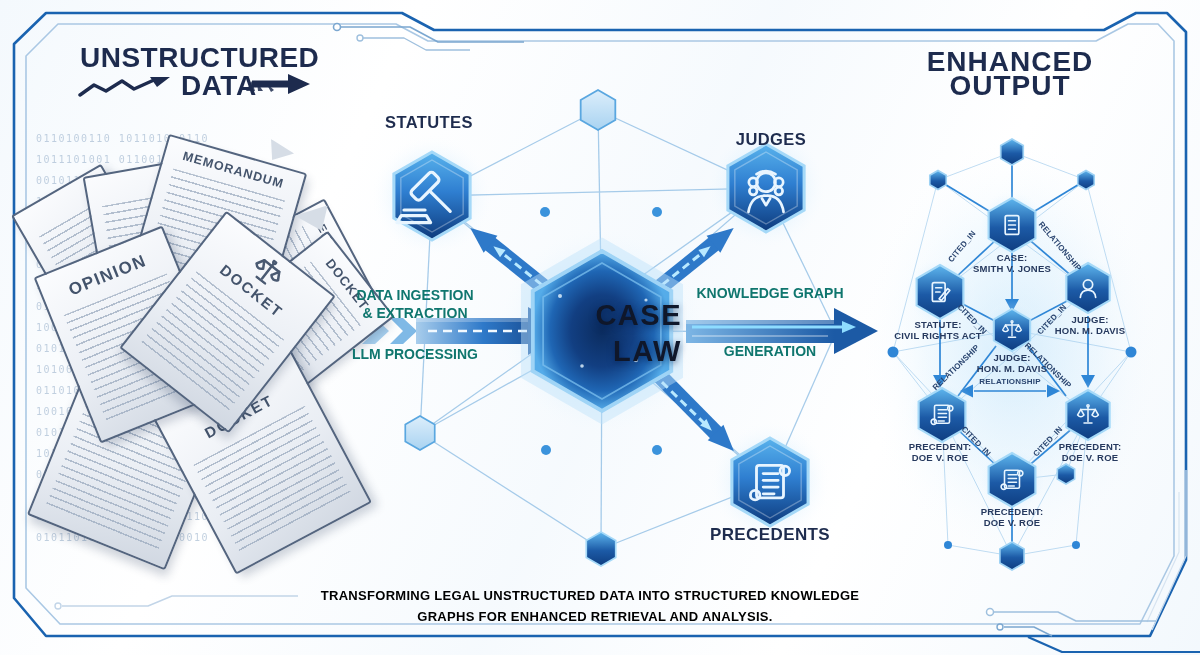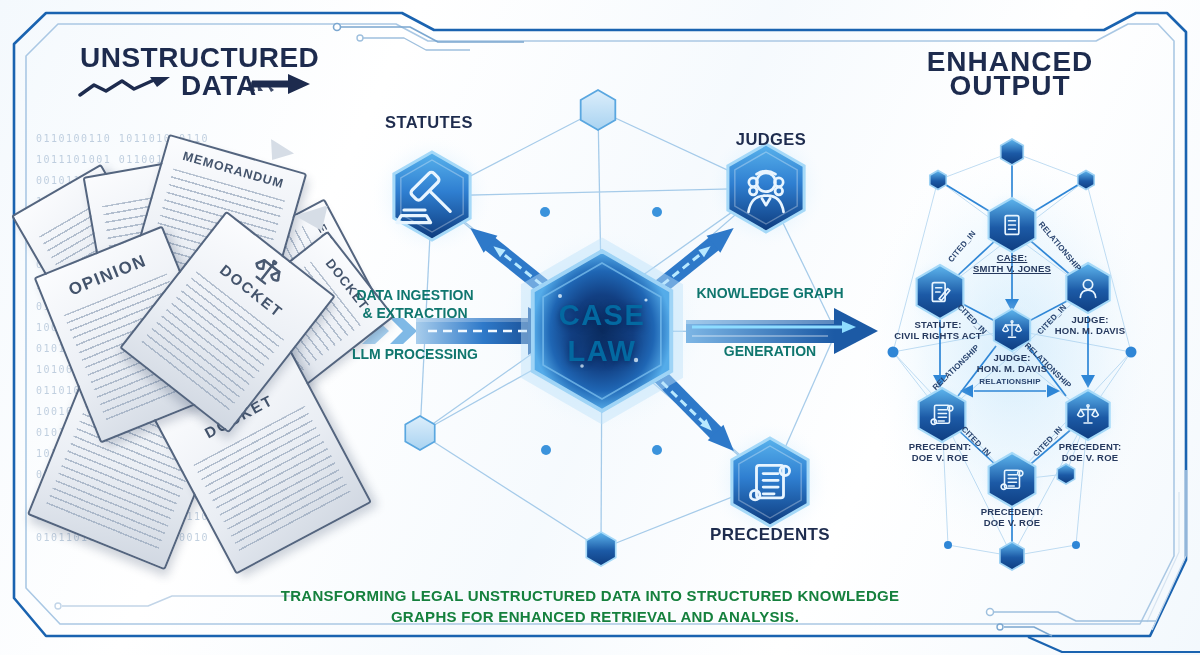--- a/index.html
+++ b/index.html
@@ -10,26 +10,26 @@
     background:linear-gradient(115deg,rgba(226,239,250,.38) 0%,rgba(255,255,255,0) 28%,
       rgba(224,238,250,.30) 52%,rgba(255,255,255,0) 72%,rgba(226,239,250,.42) 100%);}
   #art{position:absolute;left:0;top:0;z-index:1;}
   .z2{z-index:2;} .z3{z-index:3;}
 
   
   .t-hero{font-size:28px;font-weight:800;color:#1d2b4e;letter-spacing:.5px;white-space:nowrap;}
   .t-title{font-size:28px;font-weight:800;color:#1d2b4e;letter-spacing:1px;text-align:center;}
   .t-sat{font-size:16.5px;font-weight:800;color:#1e2c4e;letter-spacing:.4px;text-align:center;}
   .t-stage{font-size:14px;font-weight:800;color:#0f766e;line-height:17.5px;text-align:center;}
-  .t-hub{font-size:29px;font-weight:800;color:#0369a1;letter-spacing:1.5px;line-height:36px;
-         text-align:center;text-shadow:0 2px 7px rgba(2,30,80,.65);}
+  .t-hub{font-size:29px;font-weight:800;color:#0f172a;letter-spacing:1.5px;line-height:36px;
+         text-align:right;text-shadow:0 2px 7px rgba(2,30,80,.65);}
   .t-node{font-size:9.5px;font-weight:700;color:#26395e;line-height:11px;text-align:center;letter-spacing:.2px;}
   .t-edge{font-size:8px;font-weight:700;color:#2a4570;letter-spacing:.2px;white-space:nowrap;
           width:70px;text-align:center;}
-  .t-caption{font-size:15px;font-weight:800;color:#15803d;line-height:21px;text-align:center;letter-spacing:.3px;}
+  .t-caption{font-size:13px;font-weight:800;color:#000000;line-height:21px;text-align:center;letter-spacing:.3px;}
 
   
   .binary{left:36px;top:128px;width:306px;height:436px;z-index:0;margin:0;
     font-family:"DejaVu Sans Mono",monospace;font-size:10px;line-height:21px;letter-spacing:1.5px;
     color:#9db4cd;opacity:.62;white-space:pre;}
   .paper{position:absolute;border:2px solid #54657f;border-radius:3px;
     background:linear-gradient(165deg,#fbfcfe 0%,#eaeef4 55%,#d1d8e2 100%);
     box-shadow:4px 6px 10px rgba(40,60,90,.22);}
   .paper .lines{position:absolute;left:12px;right:12px;top:30px;bottom:12px;
     background:repeating-linear-gradient(to bottom,#97a7bc 0 1.5px,transparent 1.5px 8px);opacity:.7;}
@@ -469,21 +469,21 @@
   </div>
 
   <div class="abs z3" style="left:522px;top:297px;width:160px;">
     <div class="t-hub">CASE</div>
     <div class="t-hub">LAW</div>
   </div>
 
   <div class="abs t-title z3" style="left:910px;top:46px;width:200px;">ENHANCED</div>
   <div class="abs t-title z3" style="left:910px;top:70px;width:200px;">OUTPUT</div>
 
-  <div class="abs t-node z3" style="left:952px;top:252px;width:120px;text-decoration:underline;">
+  <div class="abs t-node z3" style="left:952px;top:252px;width:120px;">
     <div>CASE:</div>
     <div>SMITH V. JONES</div>
   </div>
   <div class="abs t-node z3" style="left:878px;top:319px;width:120px;">
     <div>STATUTE:</div>
     <div>CIVIL RIGHTS ACT</div>
   </div>
   <div class="abs t-node z3" style="left:1030px;top:314px;width:120px;">
     <div>JUDGE:</div>
     <div>HON. M. DAVIS</div>

